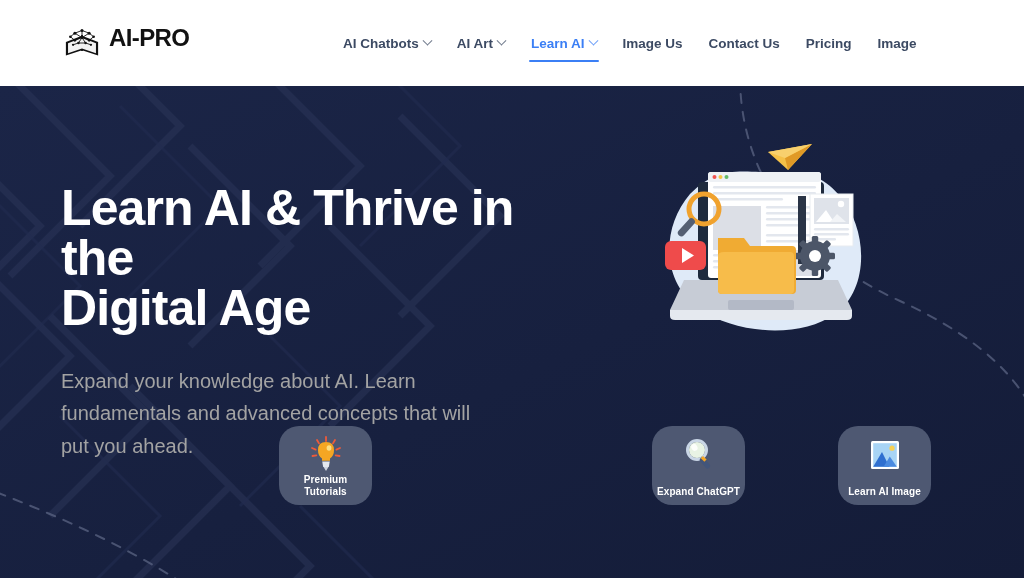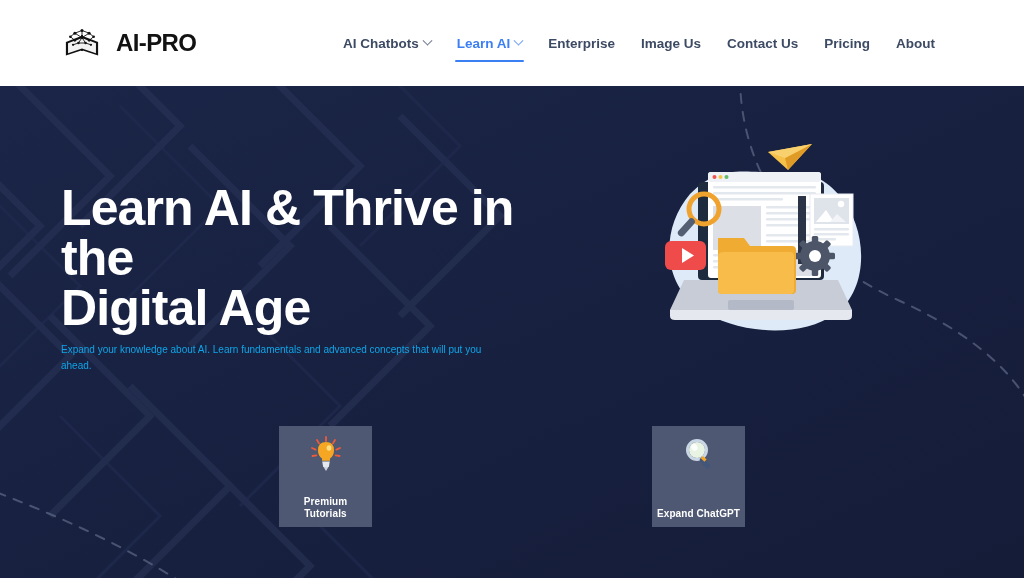--- a/index.html
+++ b/index.html
@@ -13,21 +13,21 @@
   
   .header {
     position:absolute; top:0; left:0;
     width:1024px; height:86px;
     background:#ffffff;
     display:flex; align-items:center;
     z-index:30;
   }
   .logo-wrap {
     position:absolute; left:62px; top:26px;
-    display:flex; align-items:center; gap:14px;
+    display:flex; gap:7px;
   }
   .logo-mark { width:40px; height:34px; display:block; }
   .logo-text {
     font-size:24px; font-weight:bold; letter-spacing:-0.6px;
     color:#121212; line-height:1;
   }
   .nav {
     position:absolute; left:330px; top:0; height:86px;
     display:flex; align-items:flex-end; gap:0;
   }
@@ -59,40 +59,40 @@
     background:#17203f; overflow:hidden;
   }
   .bgpattern { position:absolute; inset:0; width:1024px; height:492px; }
 
   .hero-copy { position:absolute; left:61px; top:97px; width:470px; z-index:5; }
   .hero-title {
     font-size:50px; font-weight:bold; line-height:1.0;
     color:#ffffff; letter-spacing:-0.9px; white-space:pre-line;
   }
   .hero-sub {
-    margin-top:9px;
-    font-size:10px; line-height:1.62; color:#0ea5e9;
+    margin-top:32px;
+    font-size:20px; line-height:1.62; color:#a3a3a3;
     max-width:430px;
   }
 
   .hero-art {
     position:absolute; left:640px; top:48px;
     width:250px; height:215px; z-index:5;
   }
 
   
   .cards {
     position:absolute; left:0; top:340px;
     width:1024px; height:95px; z-index:6;
   }
   .card {
     position:absolute; top:0;
-    width:93px; height:101px;
+    width:93px; height:79px;
     background:#4e5872;
-    border-radius:0;
+    border-radius:20px;
     display:flex; flex-direction:column;
     align-items:center; justify-content:flex-start;
     padding-top:9px;
     cursor:pointer;
   }
   .card-icon { width:34px; height:40px; display:block; }
   .card-label {
     position:absolute; bottom:7px; left:0; right:0;
     text-align:center;
     font-size:10px; font-weight:bold; color:#ffffff;
@@ -137,38 +137,39 @@
         </g>
       </svg>
       <span class="logo-text">AI-PRO</span>
     </div>
 
     <div class="nav">
       <div class="nav-item">
         <span>AI Chatbots</span>
         <span class="caret"></span>
       </div>
+      <div class="nav-item">
+        <span>AI Art</span>
+        <span class="caret"></span>
+      </div>
       <div class="nav-item active">
         <span>Learn AI</span>
         <span class="caret"></span>
       </div>
       <div class="nav-item">
-        <span>Enterprise</span>
-      </div>
-      <div class="nav-item">
         <span>Image Us</span>
       </div>
       <div class="nav-item">
         <span>Contact Us</span>
       </div>
       <div class="nav-item">
         <span>Pricing</span>
       </div>
       <div class="nav-item">
-        <span>About</span>
+        <span>Image</span>
       </div>
     </div>
   </div>
 
   <div class="hero">
 
     <svg class="bgpattern" viewBox="0 0 1024 492" preserveAspectRatio="none">
       <defs>
         <linearGradient id="heroGrad" x1="0" y1="0" x2="1" y2="1">
           <stop offset="0%" stop-color="#1b2547"></stop>
@@ -315,16 +316,26 @@
         <svg class="card-icon" viewBox="0 0 34 40">
           <circle cx="15" cy="15" r="9.5" fill="none" stroke="#c9d6e6" stroke-width="3"></circle>
           <circle cx="15" cy="15" r="8" fill="#e8f3e4"></circle>
           <ellipse cx="12.4" cy="12.4" rx="3" ry="3.6" fill="#ffffff" opacity=".85" transform="rotate(-30 12.4 12.4)"></ellipse>
           <rect x="20.4" y="21.4" width="5" height="13" rx="2.4" fill="#42557a" transform="rotate(-42 23 28)"></rect>
           <path d="M21 21 l3.6 3.6 l-2.2 2.2 l-3.6 -3.6 Z" fill="#f5a623"></path>
         </svg>
         <span class="card-label">Expand ChatGPT</span>
       </div>
 
+      <div class="card" style="left:838px">
+        <svg class="card-icon" viewBox="0 0 34 40">
+          <rect x="3" y="6" width="28" height="28" rx="1.5" fill="#ffffff"></rect>
+          <rect x="5.2" y="8.2" width="23.6" height="23.6" fill="#a8d4f5"></rect>
+          <circle cx="24" cy="13.2" r="2.6" fill="#f7d154"></circle>
+          <path d="M5.2 31.8 L14 17 L21.4 31.8 Z" fill="#2f6fd0"></path>
+          <path d="M15.6 31.8 L21.8 21.6 L28.8 31.8 Z" fill="#4a8ae0"></path>
+        </svg>
+        <span class="card-label">Learn AI Image</span>
+      </div>
 
     </div>
   </div>
 </div>
 
 </body></html>

